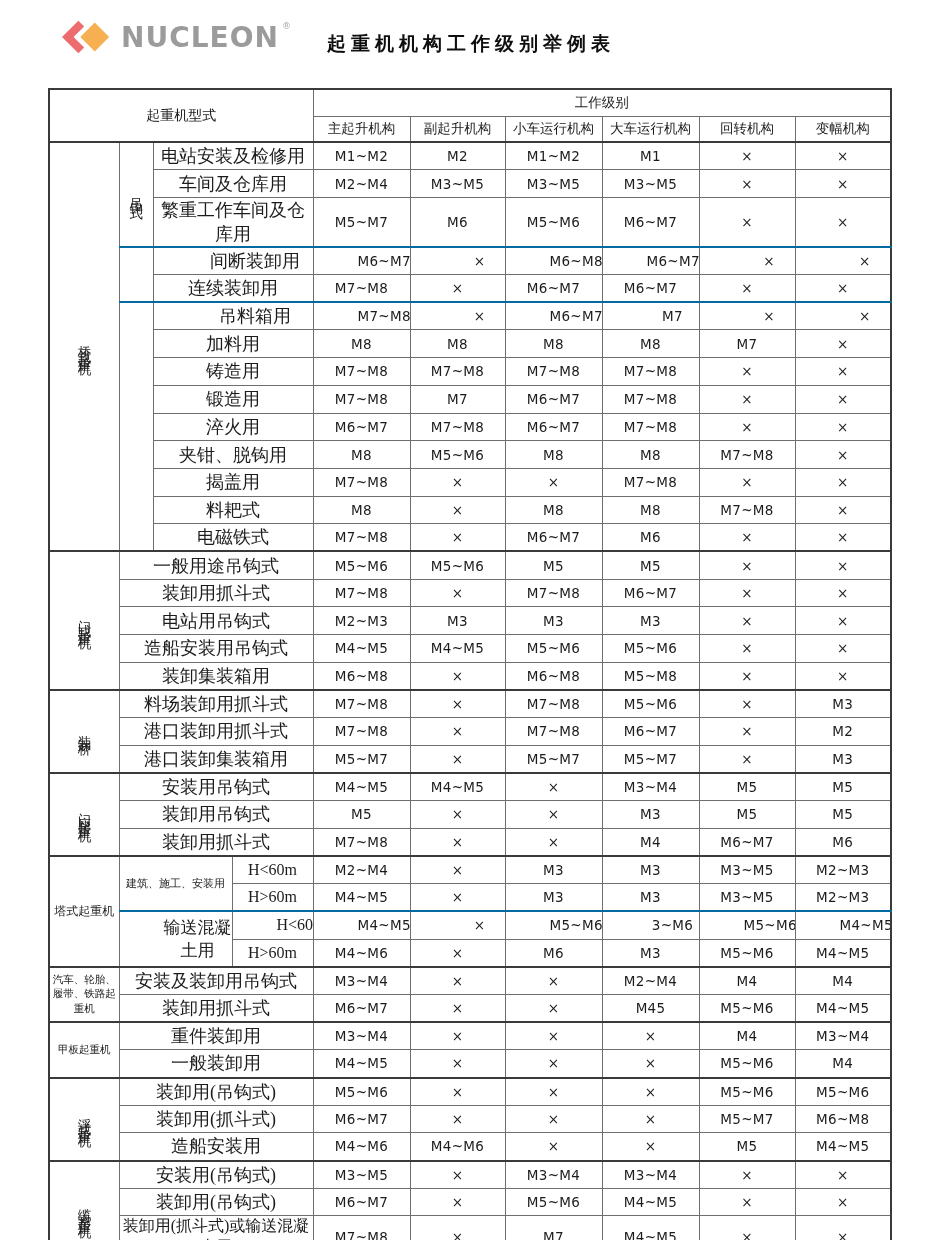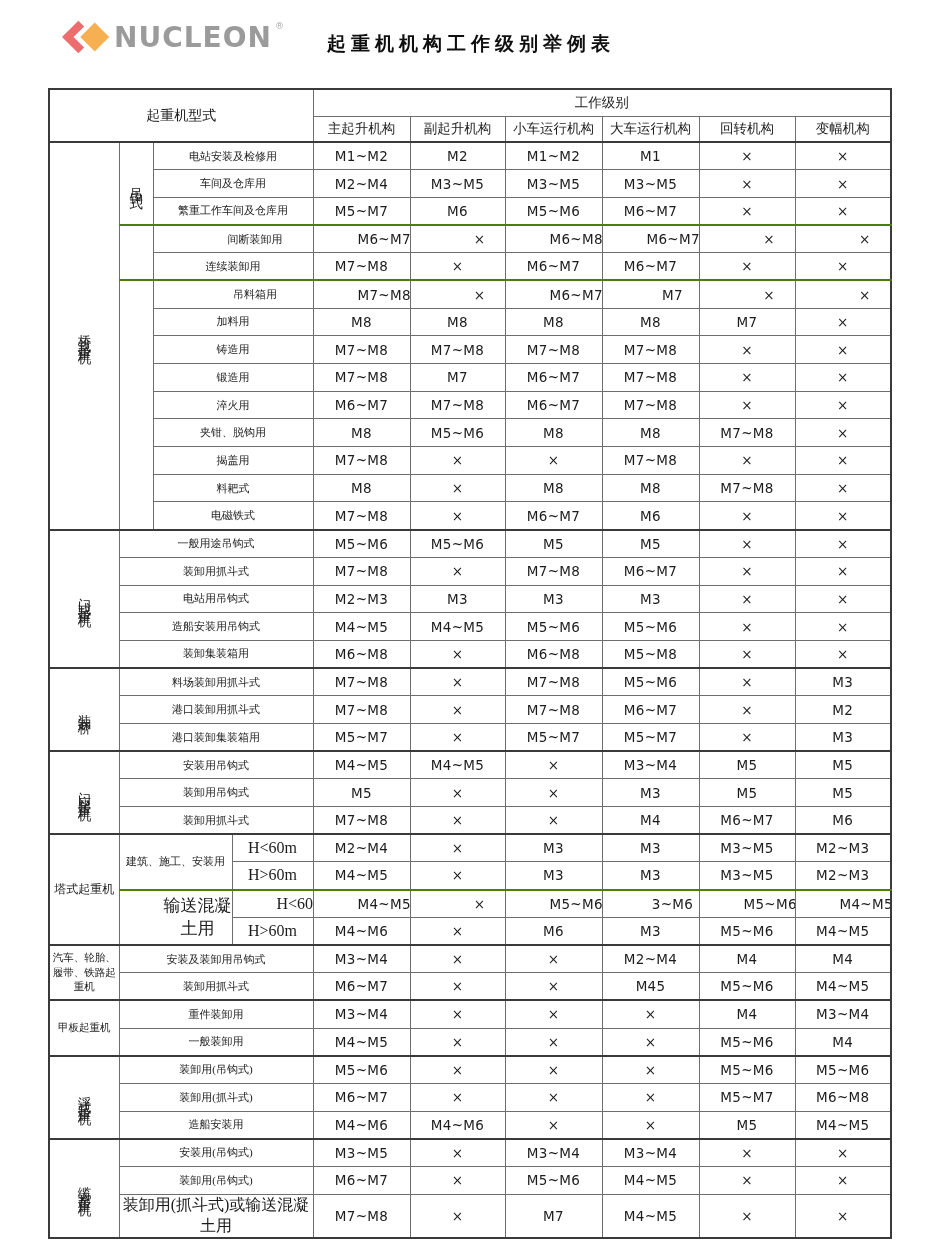--- a/index.html
+++ b/index.html
@@ -4,55 +4,55 @@
 <style>
   html,body{margin:0;padding:0;background:#ffffff;}
   .page{position:relative;width:942px;height:1240px;background:#fff;overflow:hidden;
         font-family:"Liberation Serif",serif;color:#1c1c1c;}
 
   
   .page-header{position:absolute;left:0;top:0;width:942px;height:88px;}
   .logo{position:absolute;left:62px;top:13px;display:flex;align-items:center;}
   .logo-diamonds{width:52px;height:48px;display:block;}
   .logo-word{font-family:"DejaVu Sans","Liberation Sans",sans-serif;font-weight:bold;
-             font-size:28px;letter-spacing:1px;line-height:1;}
+             font-size:28px;letter-spacing:1px;margin-left:7px;line-height:1;}
   .logo-reg{font-size:9px;vertical-align:18px;margin-left:3px;color:#a9a9a9;
             font-family:"DejaVu Sans",sans-serif;font-weight:normal;}
   .page-title{position:absolute;left:0;top:31px;width:942px;text-align:center;
               font-family:"DejaVu Sans","Liberation Sans",sans-serif;font-weight:bold;
               font-size:19px;letter-spacing:5px;color:#0f0f0f;}
 
   
   table.crane{position:absolute;left:48px;top:88px;width:842px;
               border-collapse:collapse;table-layout:fixed;
               border:2px solid #3a3a3a;background:#fff;}
   .crane th,.crane td{border:1px solid #6e6e6e;text-align:center;vertical-align:middle;
                       padding:0;overflow:hidden;}
   .crane thead tr.h1{height:27px;padding-left:48px;}
   .crane thead tr.h2{height:26px;}
   .crane thead th{font-weight:normal;font-size:13.5px;}
   .crane thead th.corner{font-size:14px;border-bottom:2px solid #3a3a3a;}
   .crane thead tr.h2 th{border-bottom:2px solid #3a3a3a;}
   .crane tbody tr{height:27.7px;}
 
-  .use{font-size:11px;}
+  .use{font-size:18px;}
   .use.small{font-size:16px;}
   .val{font-family:"DejaVu Sans","Liberation Sans",sans-serif;font-size:13.5px;
        letter-spacing:0.3px;}
 
   td.glabel.v .inner,td.slabel.v .inner{
        writing-mode:vertical-rl;text-orientation:upright;
        letter-spacing:4px;font-size:13.5px;line-height:1;display:inline-block;}
   td.glabel.h{font-size:12px;margin-left:32px;}
   td.glabel.hs{font-size:10.5px;line-height:1.35;padding:0 0;}
   td.slabel.h{font-size:17px;}
   td.slabel.h.small{font-size:11px;}
 
   tr.g-start td{border-top:2px solid #3a3a3a;}
-  tr.s-start td{border-top:2px solid #4d7c0f;padding-left:44px;}
+  tr.s-start td{border-top:2px solid #0369a1;padding-left:44px;}
 </style>
 </head>
 <body>
 
 <div class="page">
 
   <div class="page-header">
     <div class="logo">
       <svg class="logo-diamonds" viewBox="0 0 54 46">
         <polygon points="17,6 34,23 17,40 0,23" fill="#ed6c6e"></polygon>

